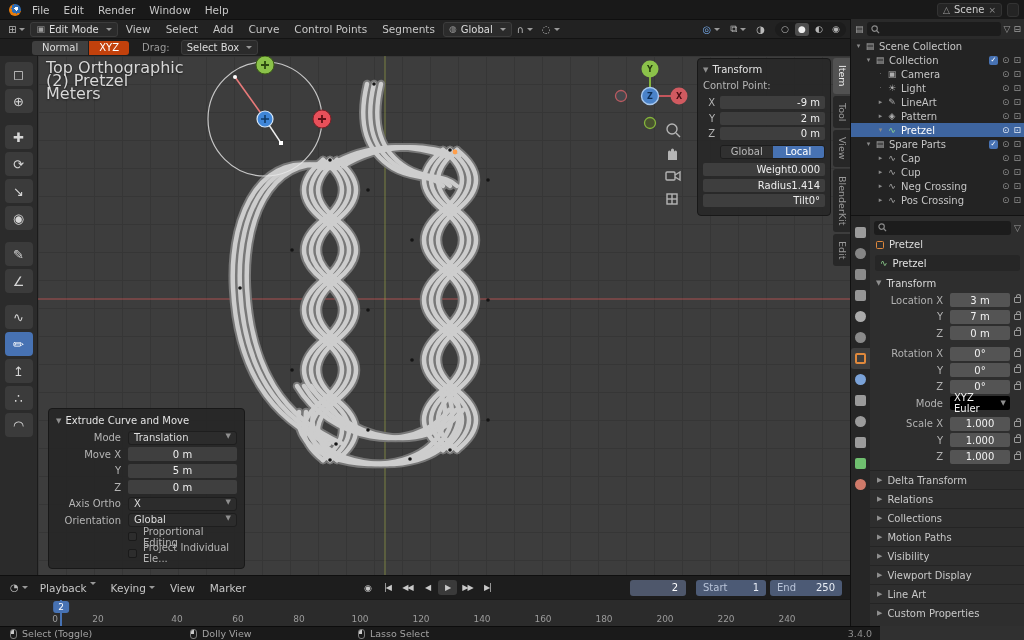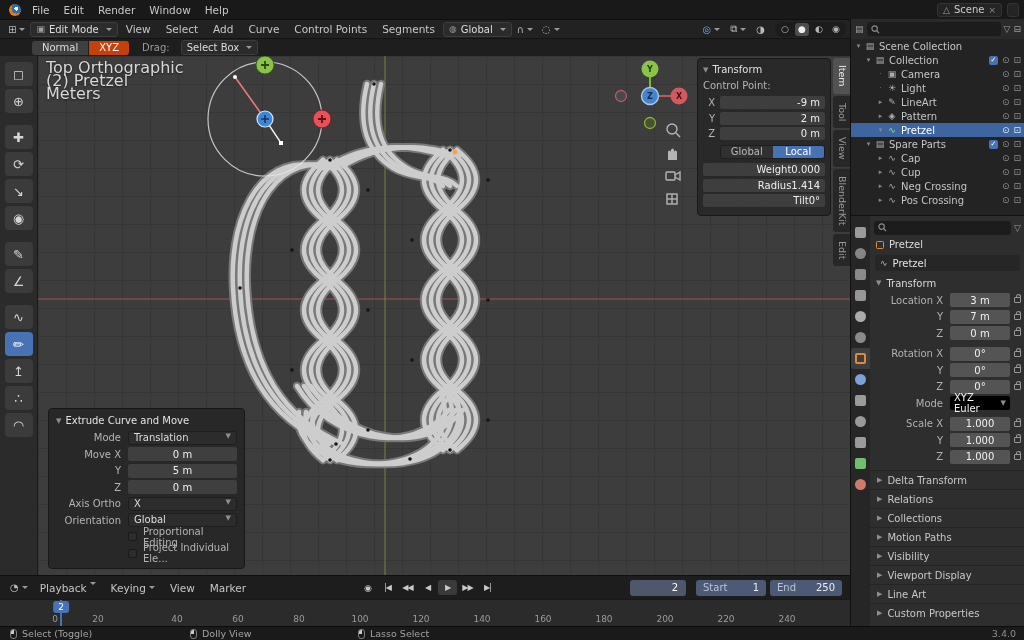--- a/index.html
+++ b/index.html
@@ -106,21 +106,21 @@
   .tpb{min-width:19px;height:15px;display:flex;align-items:center;justify-content:center;color:#c9c9c9;font-size:8px;border-radius:3px;letter-spacing:-1px}
   .tpb.play{background:#3a3a3a}
   .framef{position:absolute;left:630px;width:56px;background:#4e576b;border-radius:3px;height:16px;display:flex;align-items:center;justify-content:flex-end;padding:0 8px;color:#fff;font-size:10px}
   .rangef{position:absolute;background:#4c5a75;border-radius:3px;height:16px;display:flex;align-items:center;justify-content:space-between;padding:0 7px;color:#e8edf5;font-size:10px}
   .rangef .rl{color:#b9c4d8;margin-right:6px}
   #ruler{position:absolute;left:0;top:599px;width:850px;height:27px;background:#2b2b2b;border-top:1px solid #191919;overflow:hidden;z-index:6}
   .rnum{position:absolute;bottom:2px;font-size:9px;color:#9b9b9b;transform:translateX(-50%)}
   .playline{position:absolute;left:60px;top:0;width:2px;height:27px;background:#4772b3}
   .pchip{position:absolute;left:61px;top:1px;transform:translateX(-50%);background:#4772b3;color:#fff;font-size:9px;border-radius:3px;padding:0 5px;height:12px;display:flex;align-items:center}
   
-  #sbar{position:absolute;left:0;top:626px;width:1024px;height:14px;background:#1a1a1a;border-top:1px solid #0c0c0c;font-size:9.5px;color:#a2a2a2;display:flex;align-items:center;z-index:9}
+  #sbar{position:absolute;left:0;top:626px;width:880px;height:14px;background:#1a1a1a;border-top:1px solid #0c0c0c;font-size:9.5px;color:#a2a2a2;display:flex;align-items:center;z-index:9}
   .sgrp{position:absolute;display:flex;align-items:center}
   .mouse{display:inline-block;width:7px;height:10px;border:1px solid #7d7d7d;border-radius:3px;margin-right:5px;position:relative}
   .mouse::before{content:"";position:absolute;left:0;top:0;width:3px;height:4px;background:#c9c9c9;border-radius:2px 0 0 0}
   .ver{position:absolute;right:8px;color:#8e8e8e}
 </style>
 </head>
 <body>
 
 <div id="app">
 

